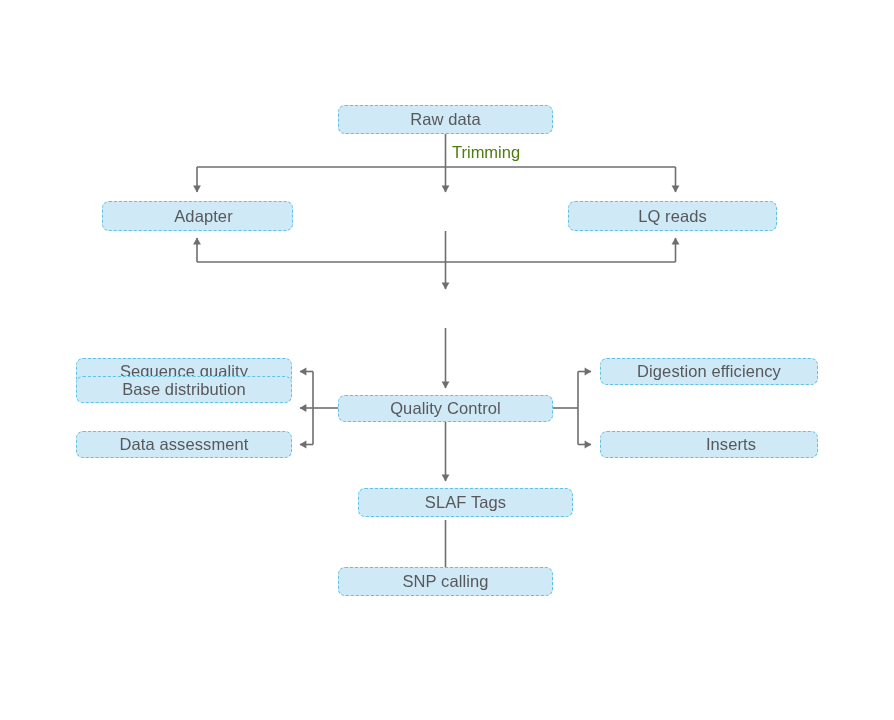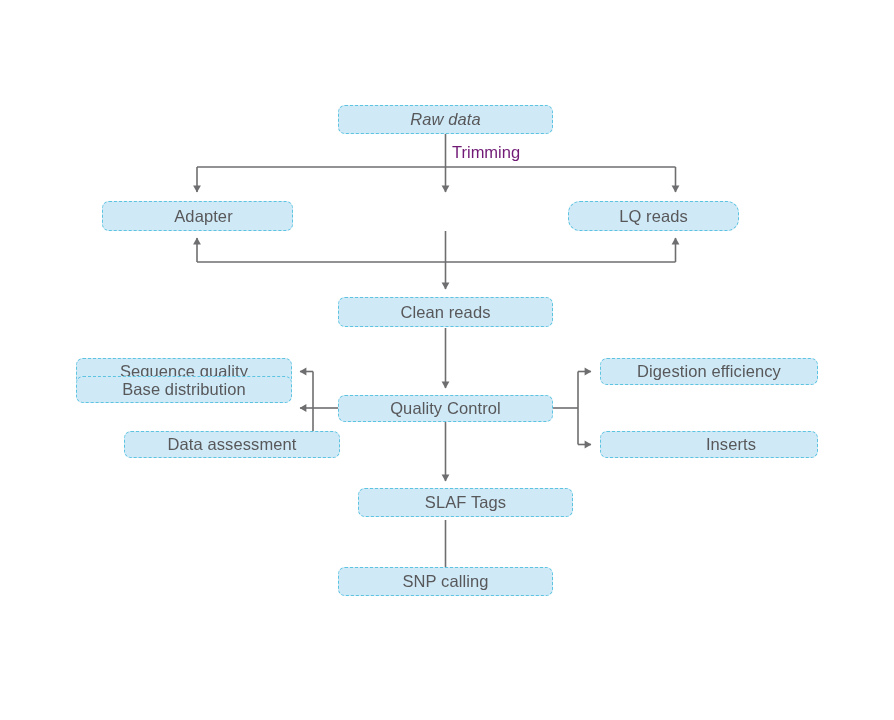--- a/index.html
+++ b/index.html
@@ -39,21 +39,21 @@
     justify-content: center;
     color: #58585a;
     font-size: 16.5px;
     font-weight: 400;
     letter-spacing: 0.1px;
     white-space: nowrap;
     line-height: 1;
   }
   .edge-label {
     position: absolute;
-    color: #701a75;
+    color: #4d7c0f;
     font-size: 16.5px;
     font-weight: 400;
     white-space: nowrap;
     line-height: 1;
   }
 </style>
 </head>
 <body>
 
 <div id="flow-root">
@@ -101,36 +101,35 @@
       <path d="M553,408 L578,408"></path>
       <path d="M578,371.5 L578,444.5"></path>
       <path d="M578,371.5 L591,371.5" marker-end="url(#arrow-right)"></path>
       <path d="M578,444.5 L591,444.5" marker-end="url(#arrow-right)"></path>
 
       <path d="M445.5,421 L445.5,481" marker-end="url(#arrow-down)"></path>
       <path d="M445.5,520 L445.5,576" marker-end="url(#arrow-down)"></path>
     </g>
   </svg>
 
-  <div class="node" style="left:338px; top:105px; width:215px; height:29px;font-style:italic;">Raw data</div>
+  <div class="node" style="left:338px; top:105px; width:215px; height:29px;">Raw data</div>
 
   <div class="edge-label" style="left:452px; top:144px;">Trimming</div>
 
   <div class="node" style="left:102px; top:201px; width:191px; height:30px;padding-left:12px;">Adapter</div>
 
 
-  <div class="node" style="left:568px; top:201px; width:171px; height:30px;border-radius:12px;">LQ reads</div>
+  <div class="node" style="left:568px; top:201px; width:209px; height:30px;">LQ reads</div>
 
-  <div class="node" style="left:338px; top:297px; width:215px; height:30px;">Clean reads</div>
 
   <div class="node" style="left:76px; top:358px; width:216px; height:27px;">Sequence quality</div>
 
   <div class="node" style="left:76px; top:376px; width:216px; height:27px;">Base distribution</div>
 
-  <div class="node" style="left:76px; top:431px; width:216px; height:27px;margin-left:48px;">Data assessment</div>
+  <div class="node" style="left:76px; top:431px; width:216px; height:27px;">Data assessment</div>
 
   <div class="node" style="left:338px; top:394.5px; width:215px; height:27px;">Quality Control</div>
 
   <div class="node" style="left:600px; top:358px; width:218px; height:27px;text-align:center;">Digestion efficiency</div>
 
   <div class="node" style="left:600px; top:431px; width:218px; height:27px;padding-left:44px;">Inserts</div>
 
   <div class="node" style="left:338px; top:488px; width:215px; height:29px;margin-left:20px;">SLAF Tags</div>
 
   <div class="node" style="left:338px; top:567px; width:215px; height:29px;">SNP calling</div>

